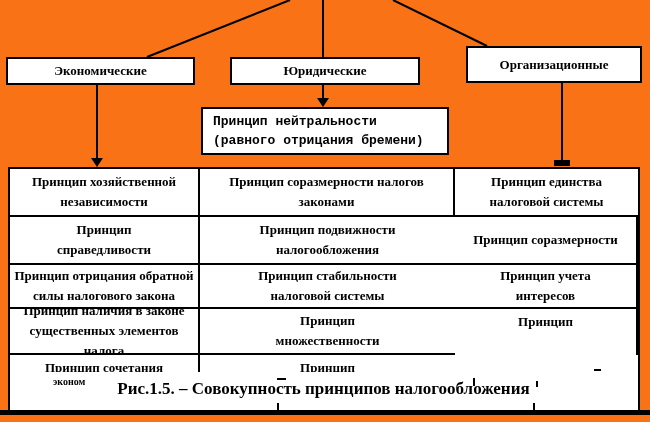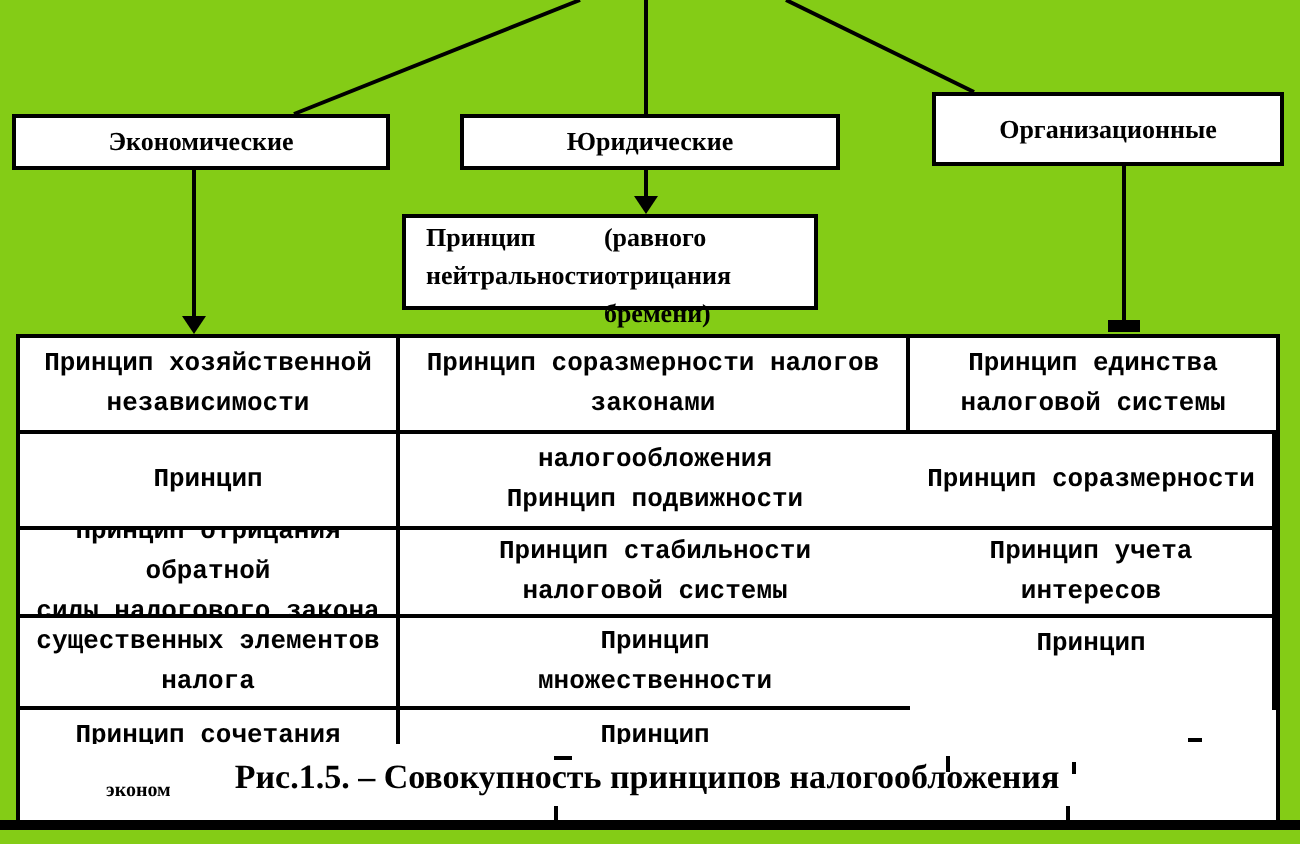--- a/index.html
+++ b/index.html
@@ -1,59 +1,59 @@
 <!DOCTYPE html>
 <html><head>
 <meta charset="utf-8">
 <style>
   html,body{margin:0;padding:0;}
   .canvas{
     position:relative; width:650px; height:422px; overflow:hidden;
-    background:#84cc16;
+    background:#f97316;
     font-family:"Liberation Serif", serif;
     color:#000;
   }
   .lines-svg{position:absolute;left:0;top:0;z-index:1;}
   .dbox{
     position:absolute; background:#fff; border:2px solid #000; box-sizing:border-box;
     display:flex; align-items:center; justify-content:center;
     font-weight:700; font-size:13px; z-index:2; text-align:center;
   }
   .dbox.left  {left:6px;  top:57px; width:189px; height:28px;}
   .dbox.mid   {left:230px;top:57px; width:190px; height:28px;}
   .dbox.right {left:466px;top:46px; width:176px; height:37px;}
   .dbox.neutral{
-    left:201px; top:107px; width:208px; height:48px;
-    flex-direction:row; align-items:flex-start; justify-content:center;
-    padding-left:10px; text-align:left; line-height:19px;
+    left:201px; top:107px; width:248px; height:48px;
+    flex-direction:column; align-items:flex-start; justify-content:center;
+    padding-left:10px; text-align:left; line-height:19px;font-family:Liberation Mono, monospace;
   }
   .ptable{
     position:absolute; left:8px; top:167px; width:632px; box-sizing:border-box;
     border:2px solid #000; background:#fff; z-index:2;
     display:grid;
     grid-template-columns:190px 255px 183px;
     grid-template-rows:48px 48px 44px 46px 55px;
   }
   .cell{
     border-right:2px solid #000; border-bottom:2px solid #000; box-sizing:border-box;
     display:flex; flex-direction:column; align-items:center; justify-content:center;
     text-align:center; font-weight:700; font-size:13px; line-height:20px;
     padding:1px 4px; overflow:hidden;
   }
-  .cell span{display:block;font-family:Liberation Mono, monospace;}
+  .cell span{display:block;}
   .cell.c3{border-right:none;justify-content:center;}
   .cell.r5{border-bottom:none; justify-content:flex-start; padding-top:3px;}
   .caption-band{
     position:absolute; left:10px; top:372px; width:627px; height:38px;
     background:#fff; z-index:5; display:flex; justify-content:center;
     box-sizing:border-box; padding-top:7px;
   }
   .caption-text{font-weight:700; font-size:17px; line-height:20px; white-space:nowrap;}
   .frag{
-    position:absolute; left:53px; top:391px; z-index:6;
+    position:absolute; left:53px; top:377px; z-index:6;
     font-weight:700; font-size:10px; line-height:10px; height:9px; overflow:hidden;
   }
   .mark{position:absolute; background:#000; z-index:6;}
   .m1{left:277px; top:378px; width:9px;  height:2px;}
   .m2{left:473px; top:378px; width:2px;  height:8px;}
   .m3{left:536px; top:381px; width:2px;  height:6px;}
   .m4{left:277px; top:403px; width:2px;  height:8px;}
   .m5{left:533px; top:403px; width:2px;  height:8px;}
   .m6{left:594px; top:369px; width:7px;  height:2px;}
   .bottom-bar{position:absolute; left:0; top:410px; width:650px; height:5px; background:#000; z-index:8;}
@@ -99,43 +99,45 @@
       <span>Принцип соразмерности налогов</span>
       <span>законами</span>
     </div>
     <div class="cell c3">
       <span>Принцип единства</span>
       <span>налоговой системы</span>
     </div>
 
     <div class="cell">
       <span>Принцип</span>
+      <span>справедливости</span>
     </div>
     <div class="cell c3">
+      <span>Принцип подвижности</span>
       <span>налогообложения</span>
-      <span>Принцип подвижности</span>
     </div>
 
     <div class="cell">
       <span>Принцип соразмерности</span>
     </div>
     <div class="cell">
       <span>Принцип отрицания обратной</span>
       <span>силы налогового закона</span>
     </div>
     <div class="cell c3">
       <span>Принцип стабильности</span>
       <span>налоговой системы</span>
     </div>
 
     <div class="cell">
       <span>Принцип учета</span>
       <span>интересов</span>
     </div>
     <div class="cell">
+      <span>Принцип наличия в законе</span>
       <span>существенных элементов налога</span>
     </div>
     <div class="cell c3">
       <span>Принцип</span>
       <span>множественности</span>
     </div>
 
     <div class="cell r5">
       <span>Принцип</span>
     </div>

